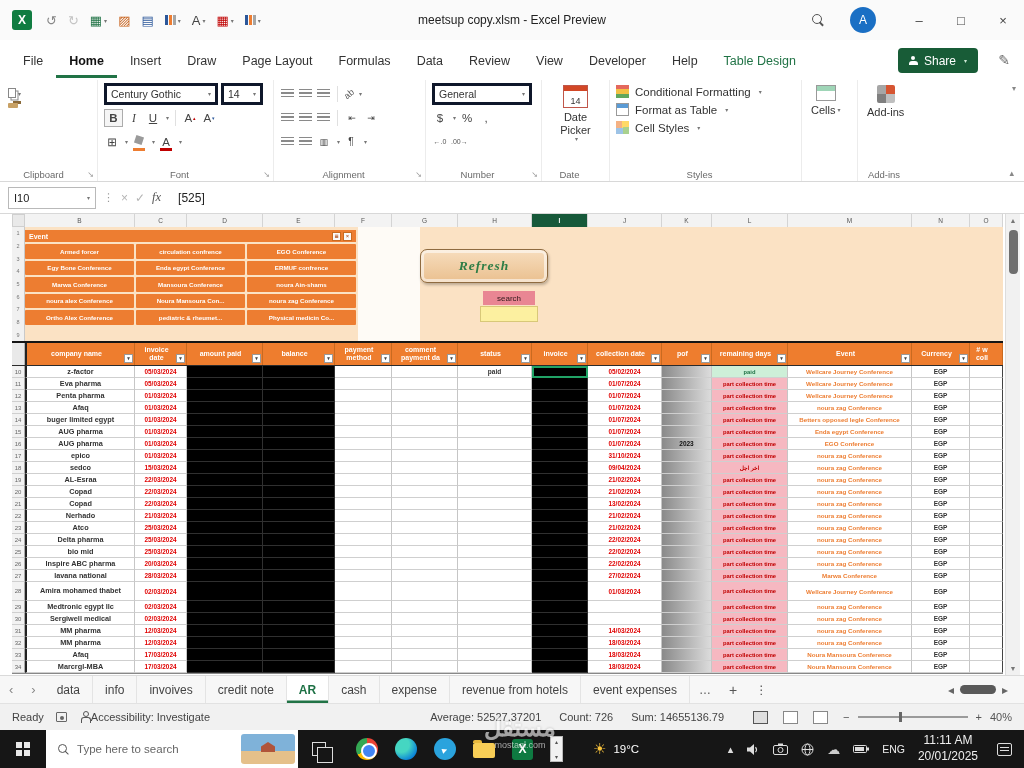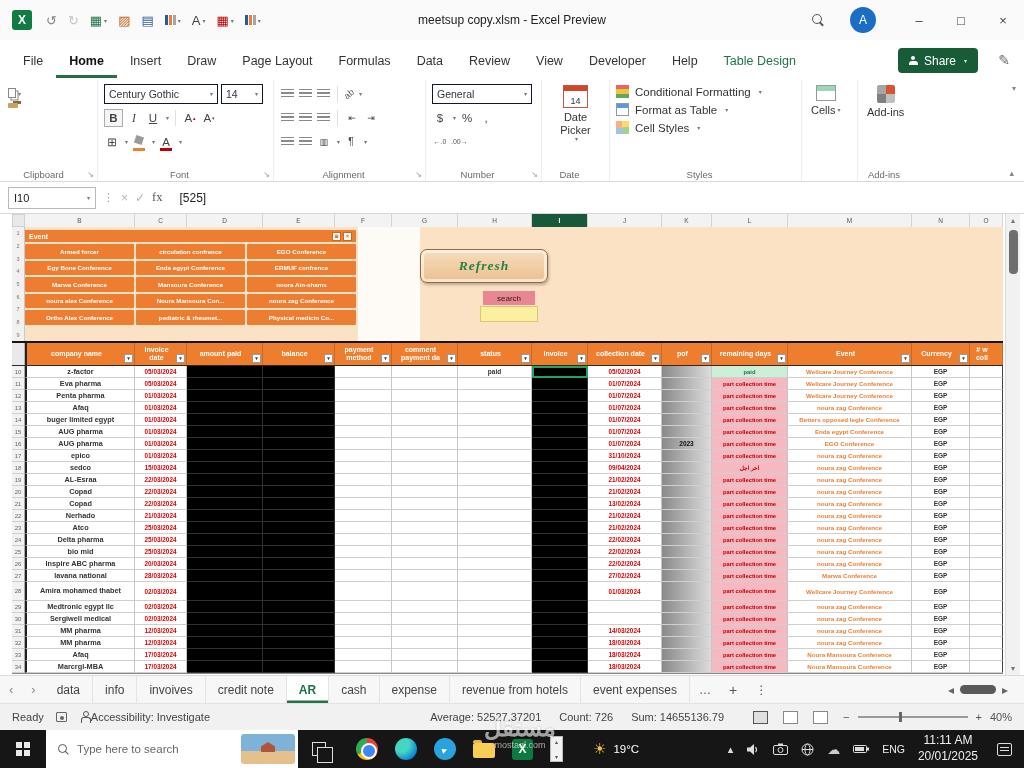--- a/index.html
+++ b/index.html
@@ -45,21 +45,21 @@
 .bigbtn{display:flex;flex-direction:column;align-items:center;gap:3px;font-size:11px;color:#333;padding:2px 3px;text-align:center;line-height:1.15}
 .biglabel{display:flex;align-items:center;justify-content:center;flex-wrap:wrap;max-width:62px}
 .clipicon{width:17px;height:23px;background:#E9E0CF;border:1px solid #A79B82;border-radius:2px;position:relative}
 .clipicon::before{content:"";position:absolute;left:2px;top:3px;right:2px;bottom:2px;background:#fff;border:1px solid #C8BFAE}
 .clipicon::after{content:"";position:absolute;left:4px;top:-2px;width:7px;height:3px;background:#8A8376;border-radius:1px}
 .minicol{display:flex;flex-direction:column;gap:5px;padding-top:5px}
 .mini{display:flex;align-items:center;color:#555}
 .copyic{width:8px;height:10px;border:1px solid #888;background:#fff;box-shadow:2.5px 2.5px 0 -1px #fff,2.5px 2.5px 0 0 #888}
 .brushic{width:10px;height:5px;background:#C8A165;border-radius:1px;box-shadow:4px -3px 0 -1px #8a6a3a}
 .rowline{display:flex;align-items:center;gap:3px;height:21px}
-.combo{border:1px solid #0f172a;height:20px;display:flex;align-items:center;justify-content:space-between;padding:8px 4px;font-size:10.5px;background:#fff;white-space:nowrap;overflow:hidden}
+.combo{border:3px solid #0f172a;height:20px;display:flex;align-items:center;justify-content:space-between;padding:8px 4px;font-size:10.5px;background:#fff;white-space:nowrap;overflow:hidden}
 .tbtn{min-width:16px;height:18px;display:flex;align-items:center;justify-content:center;font-size:11.5px;color:#444;position:relative}
 .boxed{border:1px solid #ACACAC;background:#F5F5F5;min-width:19px}
 .vsep{width:1px;height:16px;background:#E0E0E0;margin:0 3px}
 .supcar{font-size:5px;margin-left:1px;color:#C00000}
 .cbar{position:absolute;left:2px;right:2px;bottom:0;height:3px}
 .paintic{width:8px;height:8px;background:#9a9a9a;transform:rotate(18deg);margin-bottom:3px}
 .ai{width:13px;height:10px;background:repeating-linear-gradient(to bottom,#8a8a8a 0 1.3px,transparent 1.3px 3.4px);margin:0 1px}
 .orient{font-size:9px;color:#555;transform:rotate(-40deg);display:inline-block}
 .num7{font-size:7px;color:#555;letter-spacing:0}
 .sic{width:13px;height:13px;display:inline-block}
@@ -76,21 +76,21 @@
 .editic::after{content:"";position:absolute;width:5px;height:1.6px;background:#666;transform:rotate(45deg);left:8px;top:10px}
 .addic{width:18px;height:18px;background:conic-gradient(#D65532 0 25%,#BFBFBF 0 50%,#7F7F7F 0 75%,#A6A6A6 0);border-radius:2px}
 #ribcollapse{position:absolute;right:10px;bottom:3px;color:#888;font-size:9px}
 #ribopts{position:absolute;right:8px;top:6px;color:#888;font-size:8px}
 
 
 #fbar{position:absolute;top:182px;left:0;width:1024px;height:32px;background:#fff;border-bottom:1px solid #D8D8D8;display:flex;align-items:center;padding-left:8px;gap:7px}
 .namebox{width:88px;height:22px;border:1px solid #B9B9B9;display:flex;align-items:center;justify-content:space-between;padding:0 5px;font-size:11px;color:#222}
 .fdots{color:#999;font-size:11px}
 .fgray{color:#B5B5B5;font-size:12px}
-.fx{font-family:"Liberation Serif",serif;color:#555;font-size:12.5px}
+.fx{font-style:italic;font-family:"Liberation Serif",serif;color:#555;font-size:12.5px}
 .fval{font-size:12px;color:#222;margin-left:10px}
 
 
 #cornercell{position:absolute;left:12px;top:214px;width:13px;height:13px;background:#E9E9E9;border:1px solid #CFCFCF}
 #colstrip{position:absolute;left:25px;top:214px;width:978px;height:13px;display:grid;grid-template-columns:var(--cols2)}
 .cl{display:flex;align-items:center;justify-content:center;font-size:6.5px;color:#555;border-right:1px solid #D4D4D4;background:#F3F3F3;overflow:hidden}
 .cl.selected{background:#17593A;color:#fff;font-weight:bold}
 #pgut{position:absolute;left:12px;top:227px;width:13px;height:114px;background:#F1F1F1;border-right:1px solid #C9C9C9;display:flex;flex-direction:column}
 #pgut span{flex:1;display:flex;align-items:center;justify-content:center;font-size:5.5px;color:#777}
 #peach{position:absolute;left:25px;top:227px;width:978px;height:114px;background:#FBE2C4;overflow:hidden}

